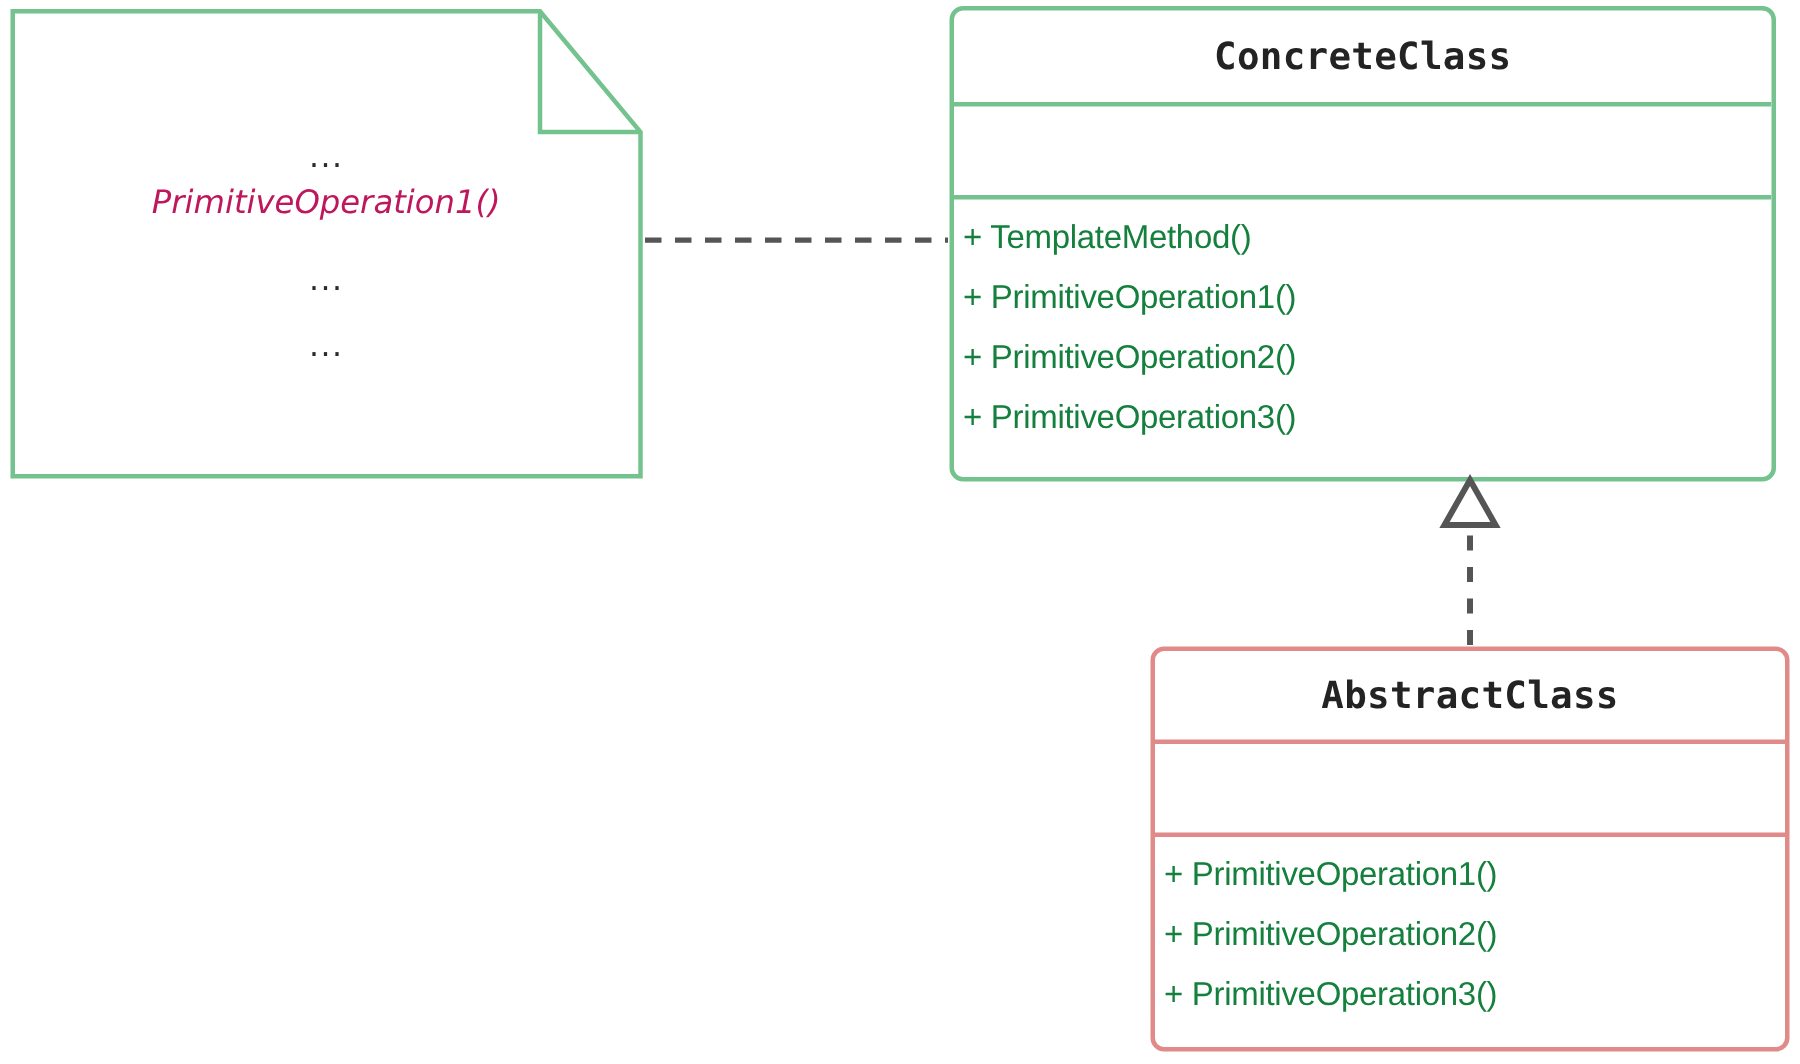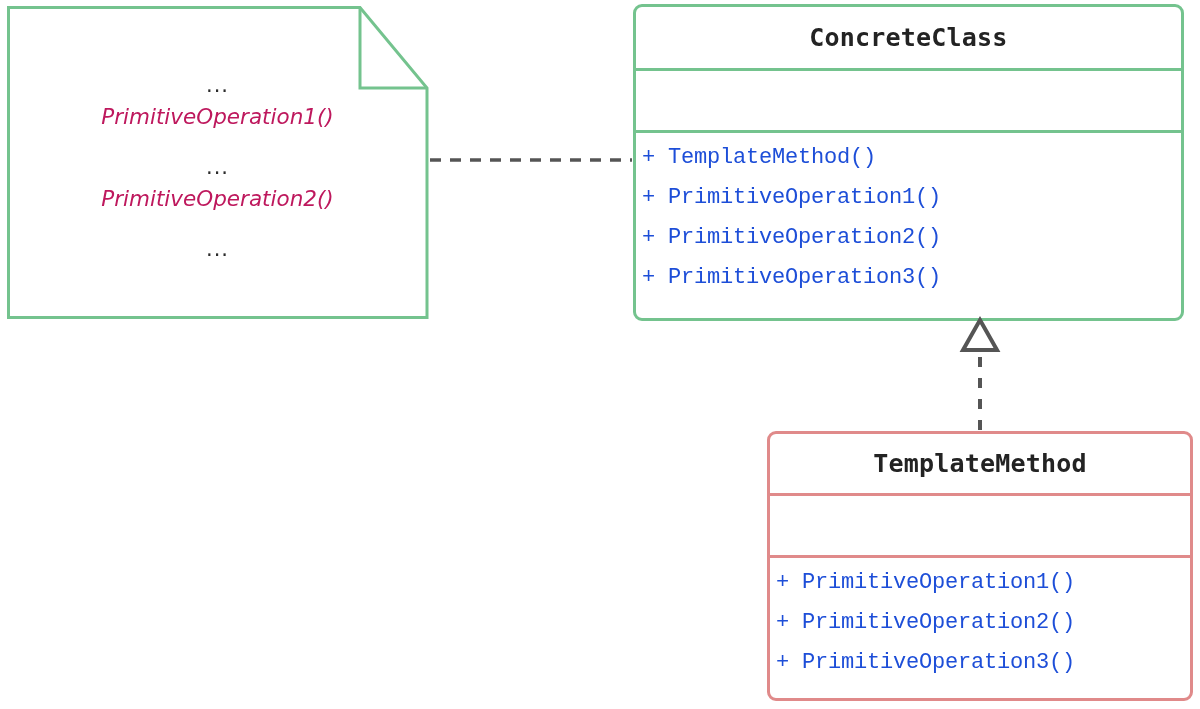--- a/index.html
+++ b/index.html
@@ -107,23 +107,23 @@
   .uml-class .cls-attrs {
     display: block;
   }
   .uml-class .cls-ops {
     display: flex;
     flex-direction: column;
     justify-content: flex-start;
     padding-top: 5px;
   }
   .uml-class .op-row {
-    font-family: Liberation Mono, monospace;
+    font-family: Liberation Sans, sans-serif;
     font-size: 22px;
-    color: #1d4ed8;
+    color: #15803d;
     line-height: 40px;
     white-space: nowrap;
     padding-left: 6px;
     letter-spacing: -0.2px;
   }
 
   
   #abstract-class {
     left: 633px;
     top: 4px;
@@ -190,42 +190,41 @@
     </svg>
 
     <div class="note-body">
       <div class="note-group">
         <div class="note-ellipsis">...</div>
         <div class="note-op">PrimitiveOperation1()</div>
       </div>
       <div class="note-gap"></div>
       <div class="note-group">
         <div class="note-ellipsis">...</div>
-        <div class="note-op">PrimitiveOperation2()</div>
       </div>
       <div class="note-gap"></div>
       <div class="note-group">
         <div class="note-ellipsis">...</div>
       </div>
     </div>
   </div>
 
   <div class="uml-class" id="abstract-class">
     <div class="compartment cls-title">ConcreteClass</div>
     <div class="compartment cls-attrs"></div>
     <div class="compartment cls-ops">
       <div class="op-row">+ TemplateMethod()</div>
       <div class="op-row">+ PrimitiveOperation1()</div>
       <div class="op-row">+ PrimitiveOperation2()</div>
       <div class="op-row">+ PrimitiveOperation3()</div>
     </div>
   </div>
 
   <div class="uml-class" id="concrete-class">
-    <div class="compartment cls-title">TemplateMethod</div>
+    <div class="compartment cls-title">AbstractClass</div>
     <div class="compartment cls-attrs"></div>
     <div class="compartment cls-ops">
       <div class="op-row">+ PrimitiveOperation1()</div>
       <div class="op-row">+ PrimitiveOperation2()</div>
       <div class="op-row">+ PrimitiveOperation3()</div>
     </div>
   </div>
 
   <svg class="connector-layer" viewBox="0 0 1200 709">
 

